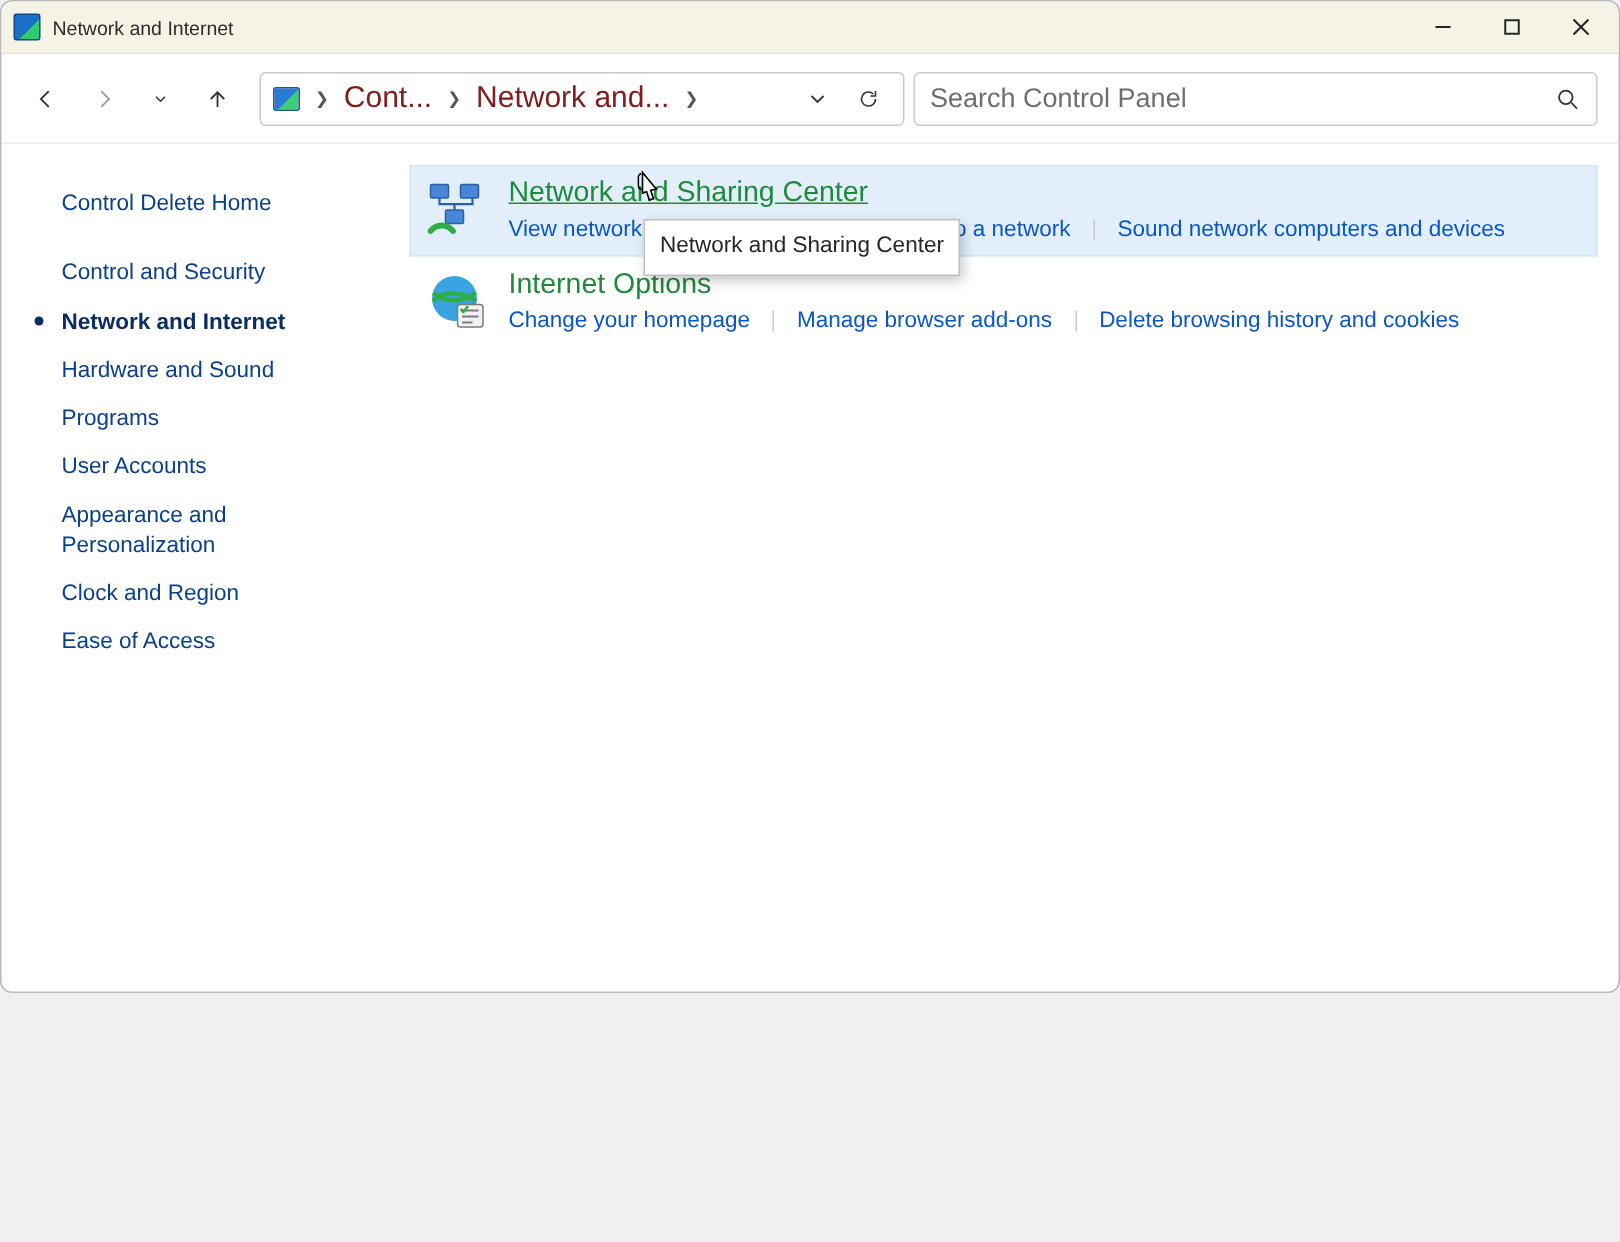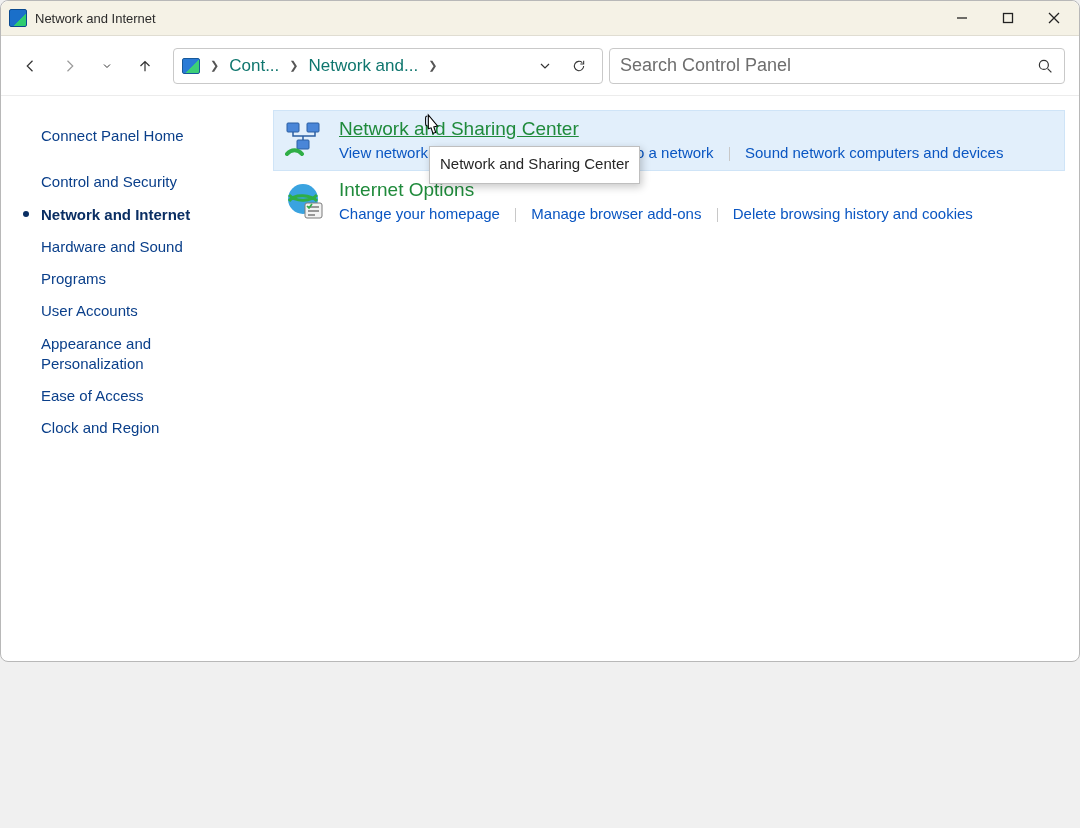--- a/index.html
+++ b/index.html
@@ -84,22 +84,22 @@
     border:1px solid #17599a;
     border-radius: 2px;
     margin-right: 2px;
   }
   .crumb-sep {
     color: #555;
     font-size: 11px;
     padding: 0 4px;
   }
   .crumb {
-    color: #0f766e;
-    font-size: 17px;
+    color: #7f1d1d;
+    font-size: 20px;
     padding: 4px 2px;
     white-space: nowrap;
     overflow: hidden;
     text-overflow: ellipsis;
     max-width: 120px;
   }
   .addressbar .spacer { flex:1; }
   .addr-tool { width: 30px; display:flex; align-items:center; justify-content:center; color:#333; }
   .addr-tool svg { width: 16px; height:16px; }
 
@@ -297,29 +297,29 @@
       <input type="text" placeholder="Search Control Panel" style="">
       <svg class="s-icon" viewBox="0 0 24 24">
           <circle cx="10.5" cy="10.5" r="6" fill="none" stroke="currentColor" stroke-width="1.6"></circle>
           <path d="M15.5 15.5l5 5" stroke="currentColor" stroke-width="1.6"></path>
         </svg>
     </div>
   </div>
 
   <div class="main">
     <div class="sidebar">
-      <div class="sidebar-item home">Connect Panel Home</div>
+      <div class="sidebar-item home">Control Delete Home</div>
       <div class="sidebar-item">Control and Security</div>
       <div class="sidebar-item current">Network and Internet</div>
       <div class="sidebar-item">Hardware and Sound</div>
       <div class="sidebar-item">Programs</div>
       <div class="sidebar-item">User Accounts</div>
       <div class="sidebar-item">Appearance and Personalization</div>
+      <div class="sidebar-item">Clock and Region</div>
       <div class="sidebar-item">Ease of Access</div>
-      <div class="sidebar-item">Clock and Region</div>
     </div>
 
     <div class="content">
 
       <div class="category hovered">
         <div class="cat-icon">
           <svg viewBox="0 0 40 40">
             <rect x="2" y="3" width="12" height="9" rx="1" fill="#4a86d8" stroke="#2b5fa3"></rect>
             <rect x="22" y="3" width="12" height="9" rx="1" fill="#4a86d8" stroke="#2b5fa3"></rect>
             <rect x="12" y="20" width="12" height="9" rx="1" fill="#4a86d8" stroke="#2b5fa3"></rect>

